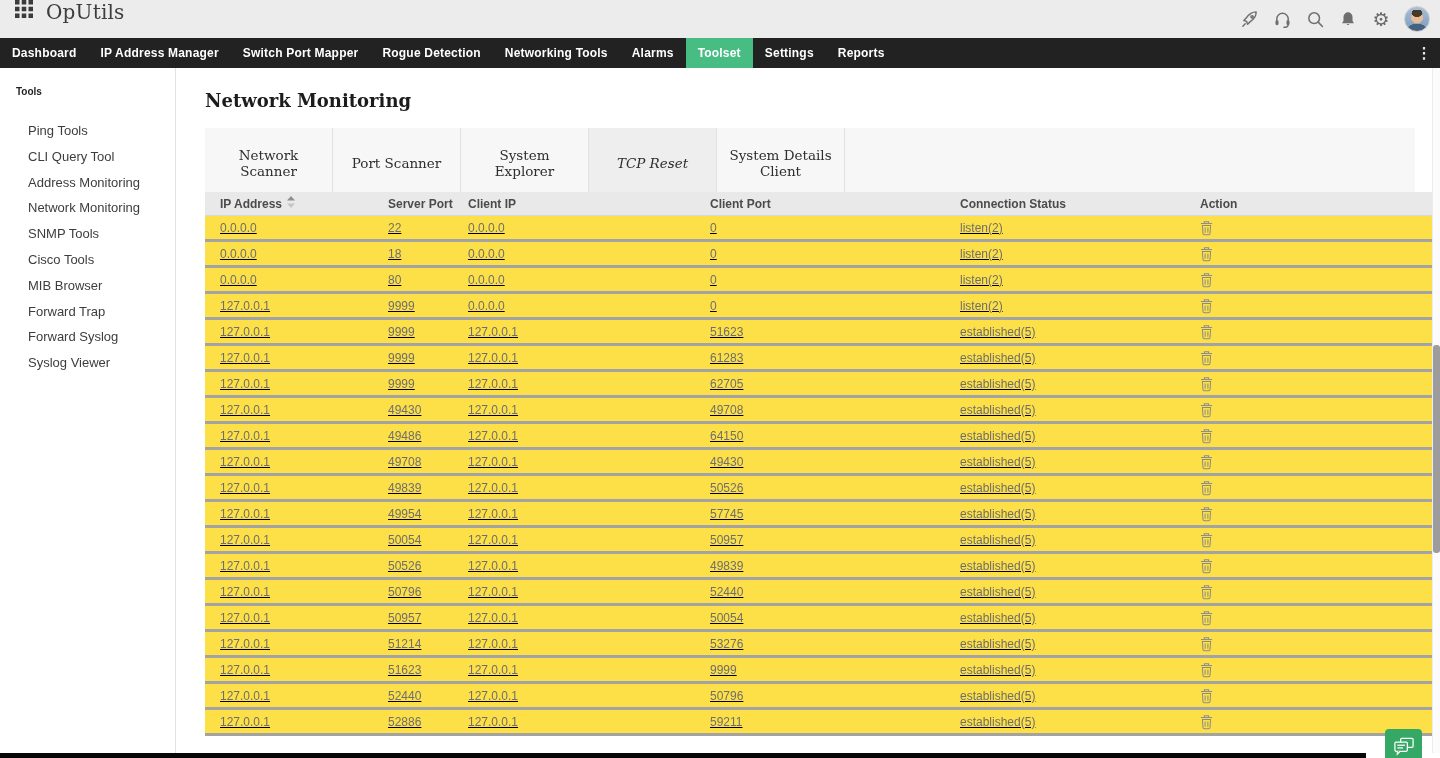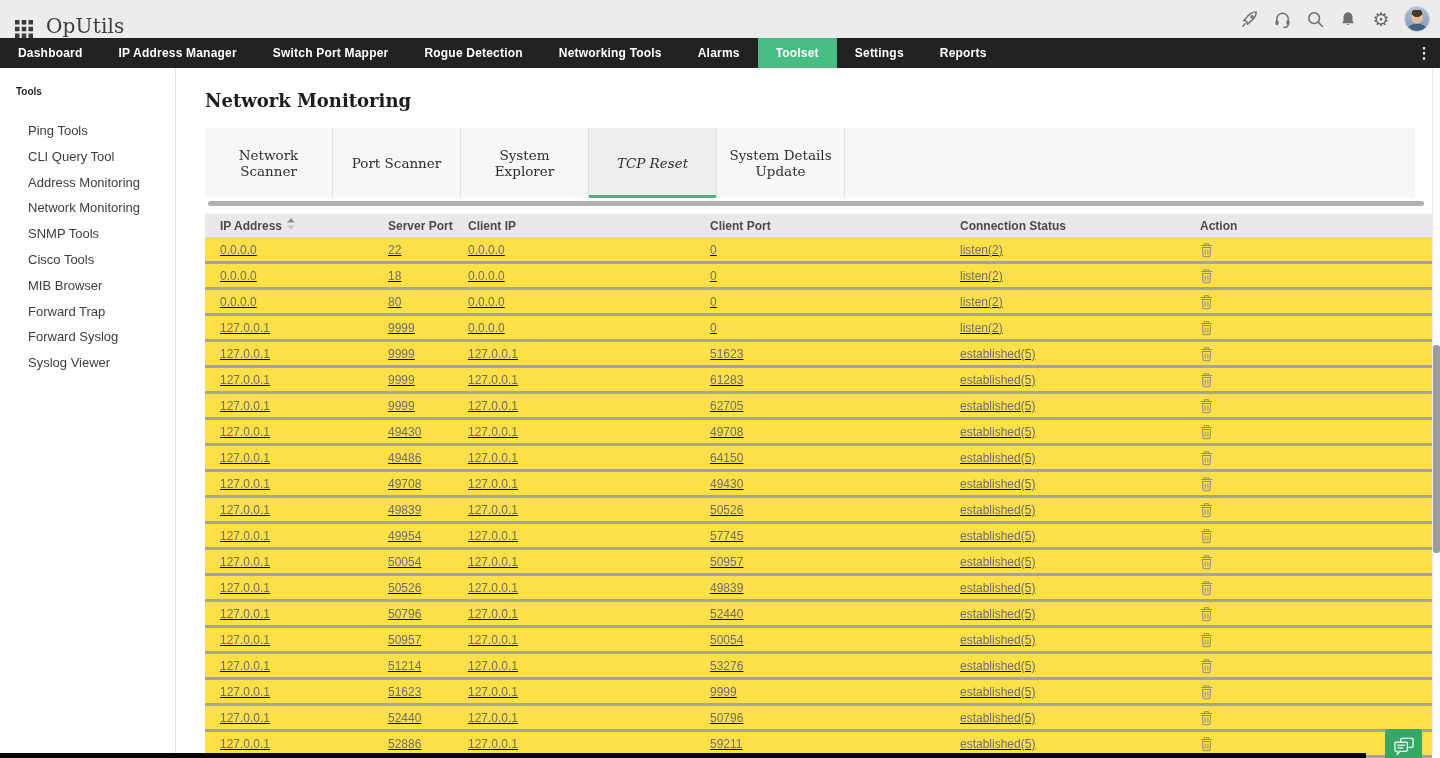--- a/index.html
+++ b/index.html
@@ -2,42 +2,42 @@
 <html><head>
 <meta charset="utf-8">
 <style>
   * { margin:0; padding:0; box-sizing:border-box; }
   html,body { width:1440px; height:758px; overflow:hidden; background:#fff;
               font-family:"Liberation Sans", sans-serif; }
   .serif { font-family:"DejaVu Serif", serif; }
 
   
   .topbar { position:absolute; left:0; top:0; width:1440px; height:38px;
-            background:#ececec; display:flex; align-items:flex-end; }
+            background:#ececec; display:flex; align-items:flex-start; }
   .apps-grid { margin-left:15px; width:18px; height:18px; cursor:pointer; }
   .app-name { margin-left:13px; font-size:20px; color:#3d3d3d; letter-spacing:.2px; }
   .topbar-right { position:absolute; right:10px; top:0; height:38px;
                   display:flex; align-items:center; gap:13px; }
   .tb-icon { width:20px; height:20px; display:flex; align-items:center;
              justify-content:center; cursor:pointer; color:#6e6e6e; }
   .gear-glyph { font-size:19px; line-height:19px; color:#6a6a6a;
                 font-family:"DejaVu Sans", sans-serif; }
   .avatar { width:26px; height:26px; border-radius:50%; cursor:pointer;
             border:1px solid #cfcfcf;
             background:
               radial-gradient(ellipse 9px 6px at 50% 26%, #4a3828 60%, rgba(0,0,0,0) 62%),
               radial-gradient(circle 6px at 50% 44%, #e7bd96 96%, rgba(0,0,0,0) 100%),
               radial-gradient(ellipse 11px 7px at 50% 96%, #46627f 88%, rgba(0,0,0,0) 92%),
               linear-gradient(#a9c0d8, #7b9cbd); }
 
   
   .navbar { position:absolute; left:0; top:38px; width:1440px; height:30px;
             background:#222; display:flex; align-items:stretch; }
   .nav-item { color:#fff; font-size:12px; font-weight:700; letter-spacing:.2px;
-              display:flex; align-items:center; padding:0 18px; cursor:pointer;
+              display:flex; align-items:center; padding:0 12px; cursor:pointer;
               white-space:nowrap; }
   .nav-item.active { background:#48bd83; }
   .nav-kebab { position:absolute; right:6px; top:0; height:30px; width:20px;
                display:flex; align-items:center; justify-content:center;
                color:#e6e6e6; font-size:15px; font-weight:700; cursor:pointer; }
 
   
   .sidebar { position:absolute; left:0; top:68px; width:176px; height:685px;
              background:#fff; border-right:1px solid #e2e2e2; }
   .sidebar-title { margin:18px 0 0 16px; font-size:10px; font-weight:700; color:#1f1f1f; }
@@ -56,21 +56,21 @@
          display:flex; align-items:center; justify-content:center; text-align:center;
          font-size:13.5px; color:#2e2e2e; position:relative; padding:0 10px; }
   .tab.active { background:#eeeeee;font-style:italic; }
   .tab.active::after { content:""; position:absolute; left:0; bottom:0;
                        width:100%; height:3px; background:#3dba78; }
 
   .hscroll-thumb { position:absolute; left:31px; top:133px; width:1216px; height:5px;
                    background:#b1b1b1; border-radius:3px; cursor:pointer; }
 
   
-  .table { position:absolute; left:28px; top:146px; width:1227px; }
+  .table { position:absolute; left:28px; top:124px; width:1227px; }
   .trow { display:grid; grid-template-columns:183px 80px 242px 250px 240px 1fr;
           align-items:center; }
   .thead { height:24px; background:#e9e9e9; border-bottom:1px solid #d9d9d9; }
   .thead .cell { font-size:12px; font-weight:700; color:#4b4b4b;
                  display:flex; align-items:center; gap:5px; cursor:pointer; }
   .tbody .trow { height:26px; background:#fde047; border-bottom:3px solid #a3a3a3;text-decoration:underline; }
   .cell { font-size:12px; color:#6e6e6e; white-space:nowrap; overflow:hidden; }
   .cell:first-child { padding-left:15px; }
   .trash-btn { width:16px; height:17px; background:none; border:none; cursor:pointer;
                display:flex; align-items:center; padding:0; }
@@ -171,21 +171,21 @@
 </aside>
 
 <main class="main">
   <h1 class="page-title serif">Network Monitoring</h1>
 
   <div class="tabbar serif">
       <div class="tab">Network Scanner</div>
       <div class="tab">Port Scanner</div>
       <div class="tab">System Explorer</div>
       <div class="tab active">TCP Reset</div>
-      <div class="tab">System Details Update</div>
+      <div class="tab">System Details Client</div>
     </div>
 
   <div class="hscroll-thumb"></div>
 
   <div class="table">
     <div class="trow thead">
         <div class="cell">
           <span>IP Address</span>
           <span><svg width="8" height="12" viewBox="0 0 8 12">
               <path d="M4 0L8 4.5H0z" fill="#8f8f8f"></path>

